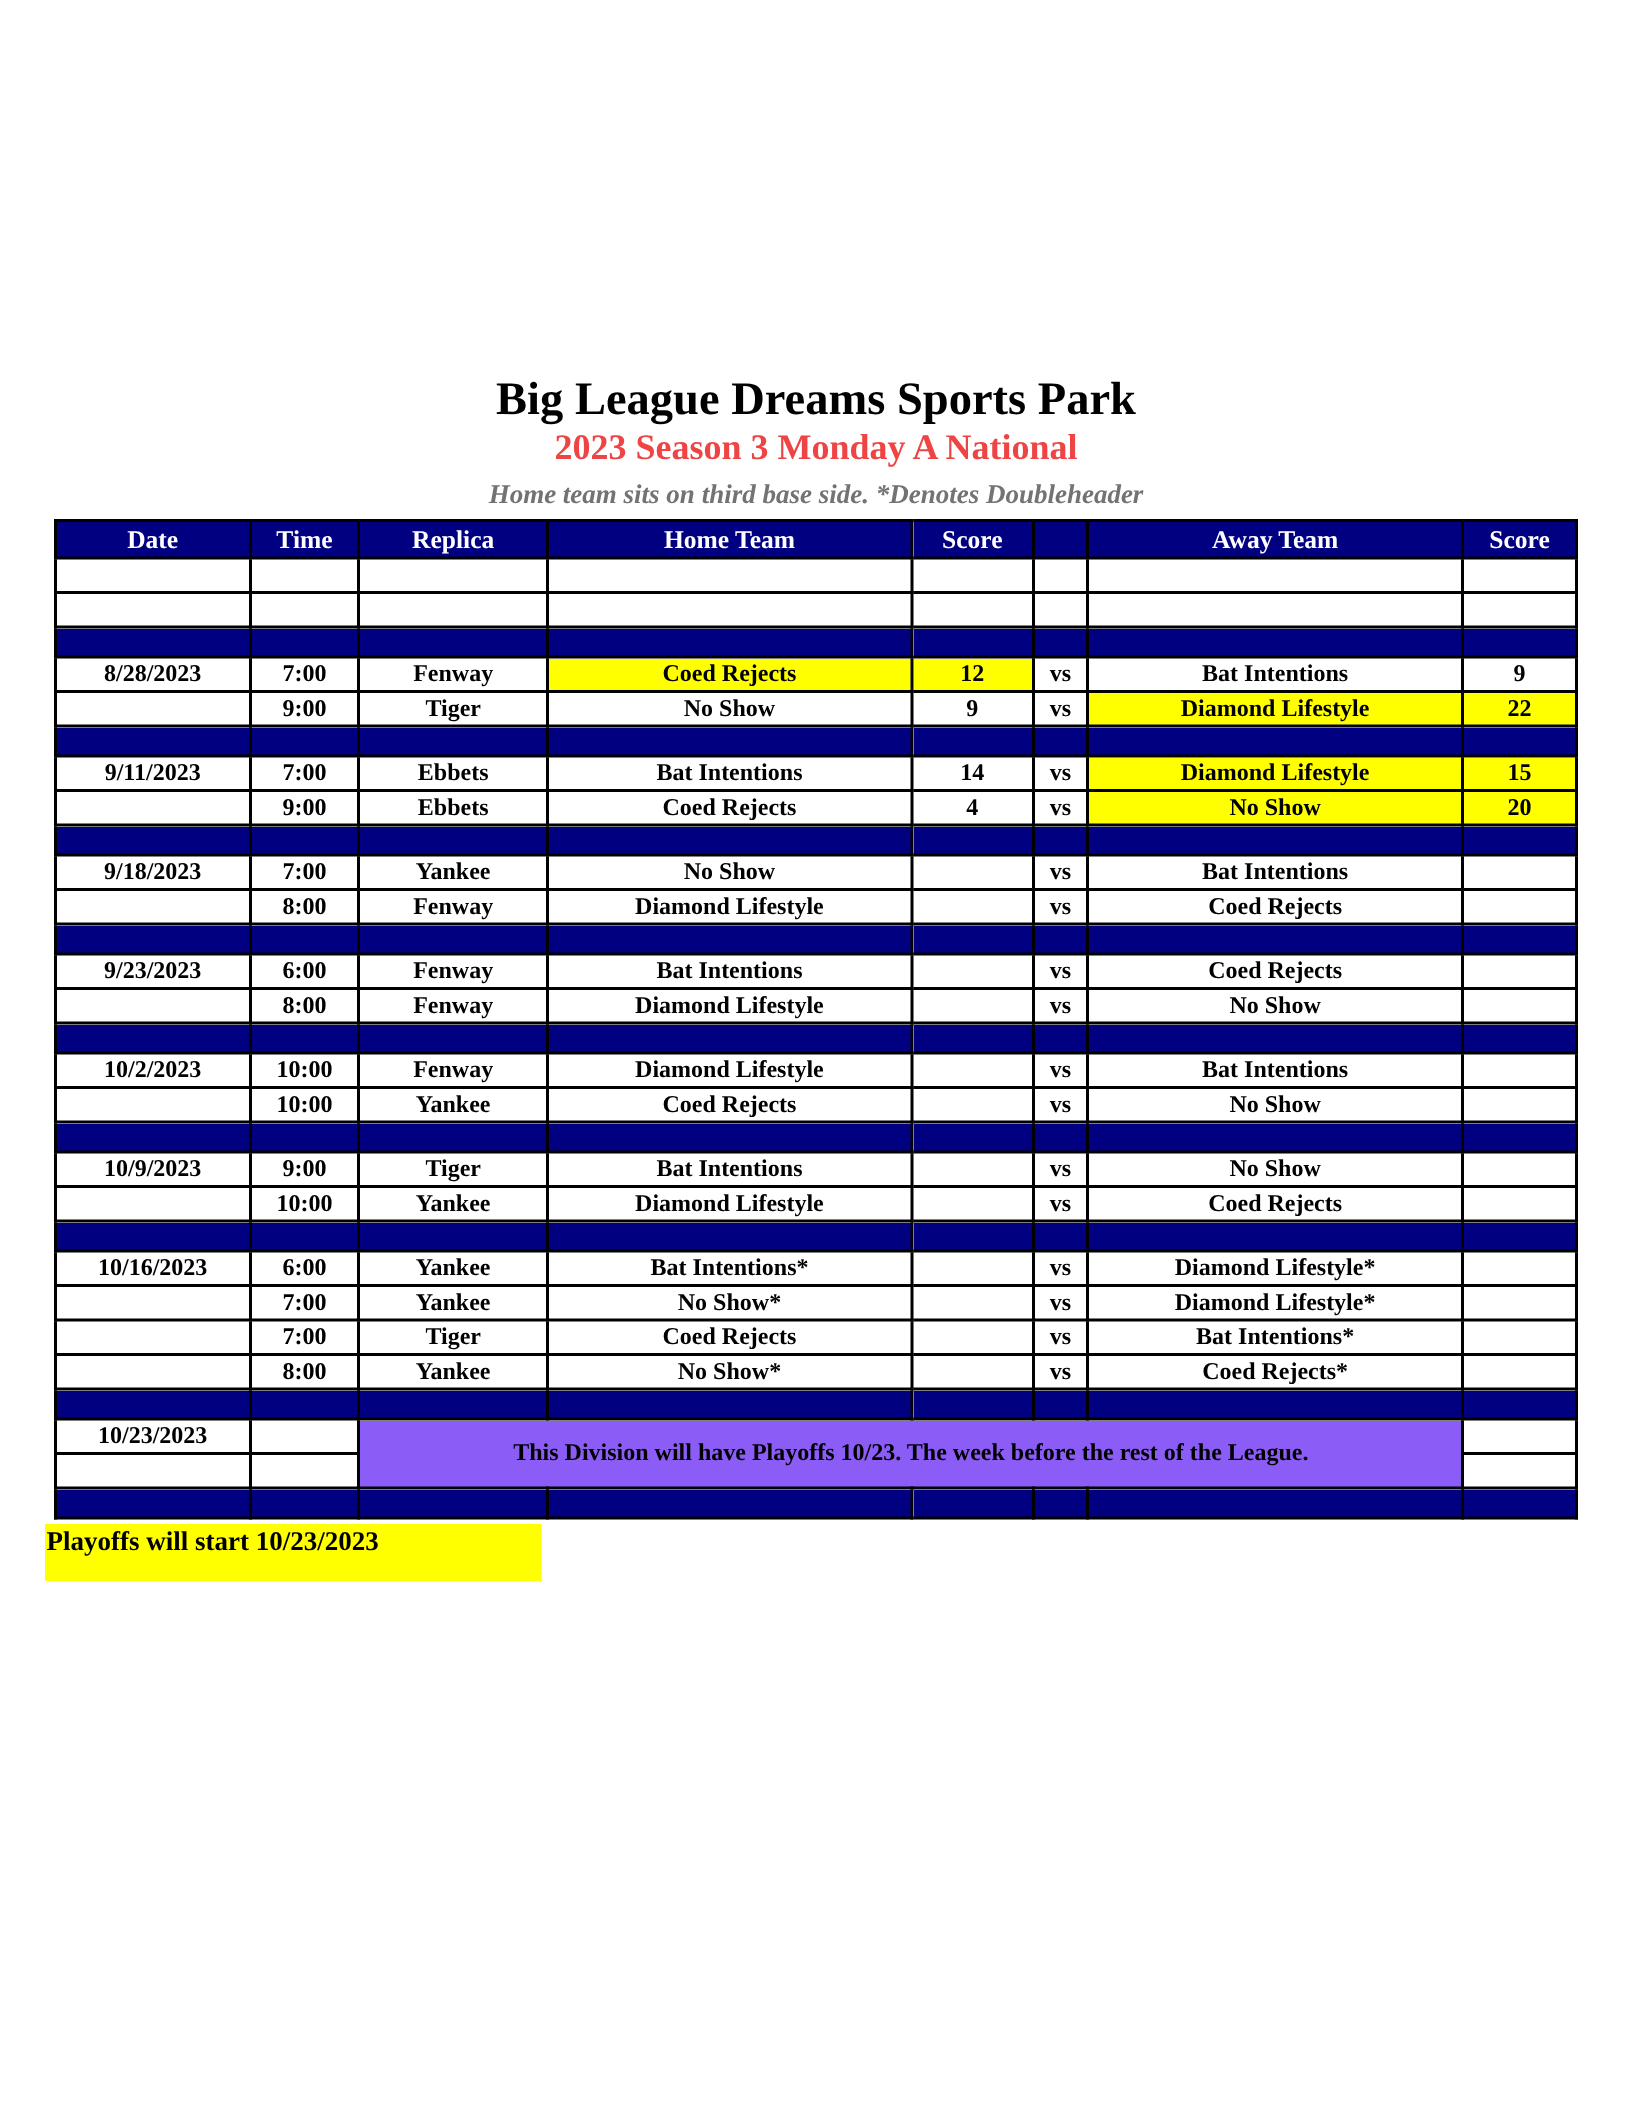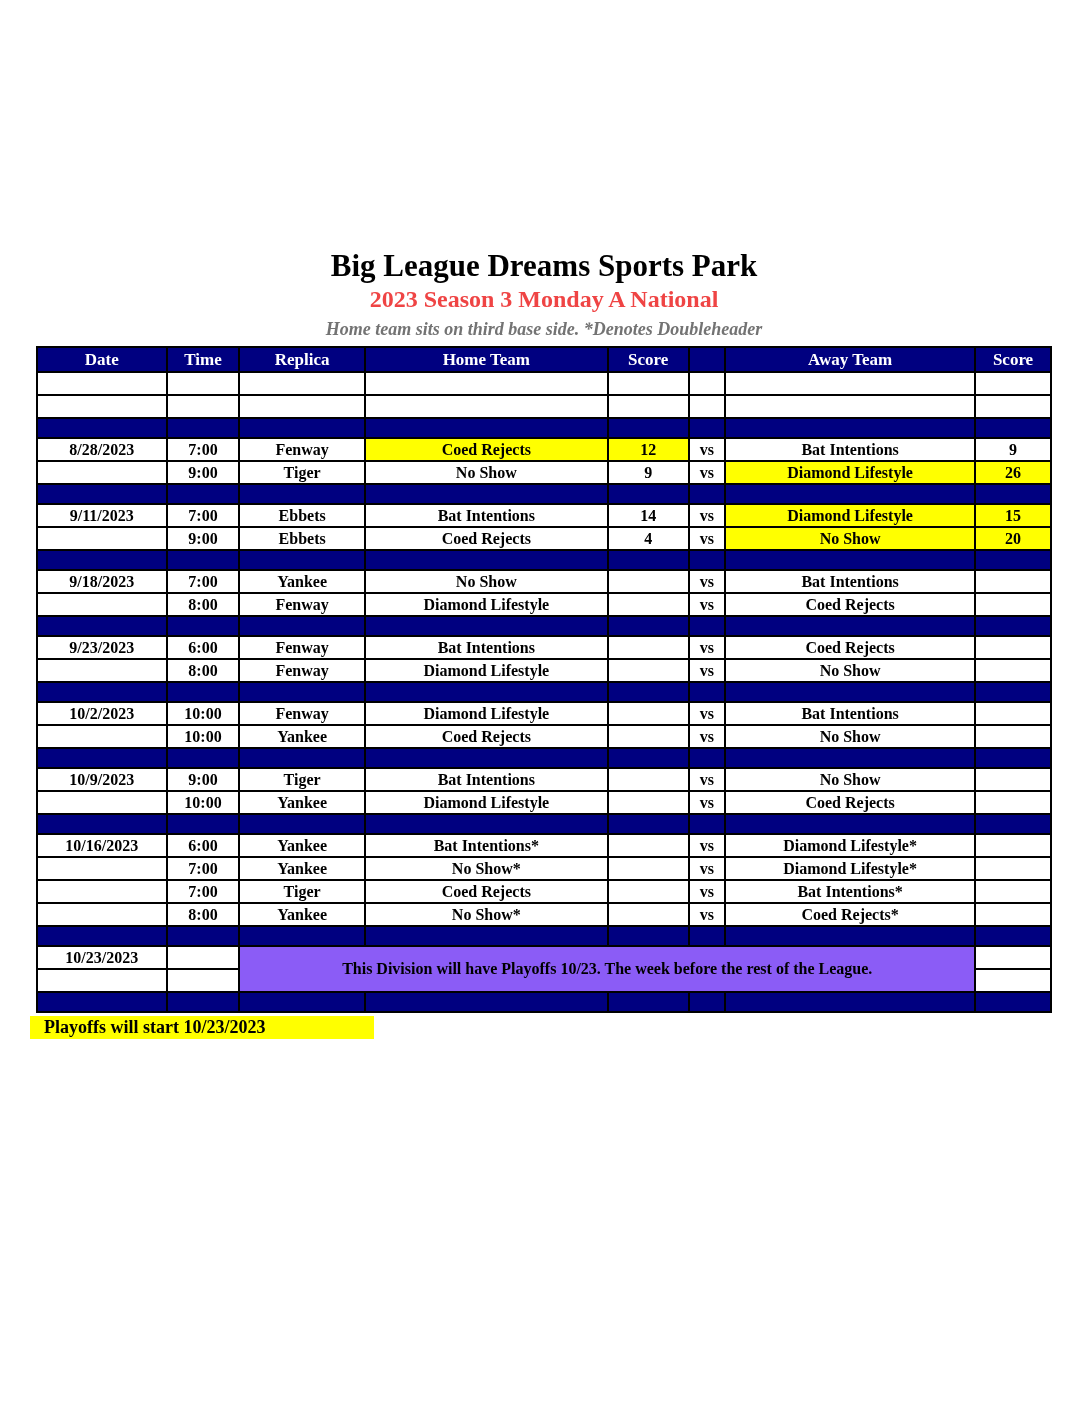--- a/index.html
+++ b/index.html
@@ -52,27 +52,27 @@
   td.banner{
     background:#8b5cf6;
     color:#000080;
     font-size:17px;
     white-space:normal;
   }
   .footer-strip{
     margin-left:30px;
     margin-top:3px;
     width:330px;
-    height:23px;
+    height:38px;
     background:#FFFF00;
     color:#000000;
     font-weight:bold;
     font-size:18px;
     line-height:23px;
-    padding-left:14px;
+    padding-left:1px;
   }
   .col-date{width:128px;} .col-time{width:72px;} .col-replica{width:124px;}
   .col-home{width:240px;} .col-hscore{width:80px;} .col-vs{width:36px;}
   .col-away{width:247px;} .col-ascore{width:75px;}
 </style>
 </head>
 <body>
 
 <div class="page">
   <div class="titles">
@@ -144,21 +144,21 @@
           <td>9</td>
         </tr>
         <tr>
           <td></td>
           <td>9:00</td>
           <td>Tiger</td>
           <td>No Show</td>
           <td>9</td>
           <td class="vs">vs</td>
           <td class="hl">Diamond Lifestyle</td>
-          <td class="hl">26</td>
+          <td class="hl">22</td>
         </tr>
         <tr class="spacer-row">
           <td></td>
           <td></td>
           <td></td>
           <td></td>
           <td></td>
           <td></td>
           <td></td>
           <td></td>

